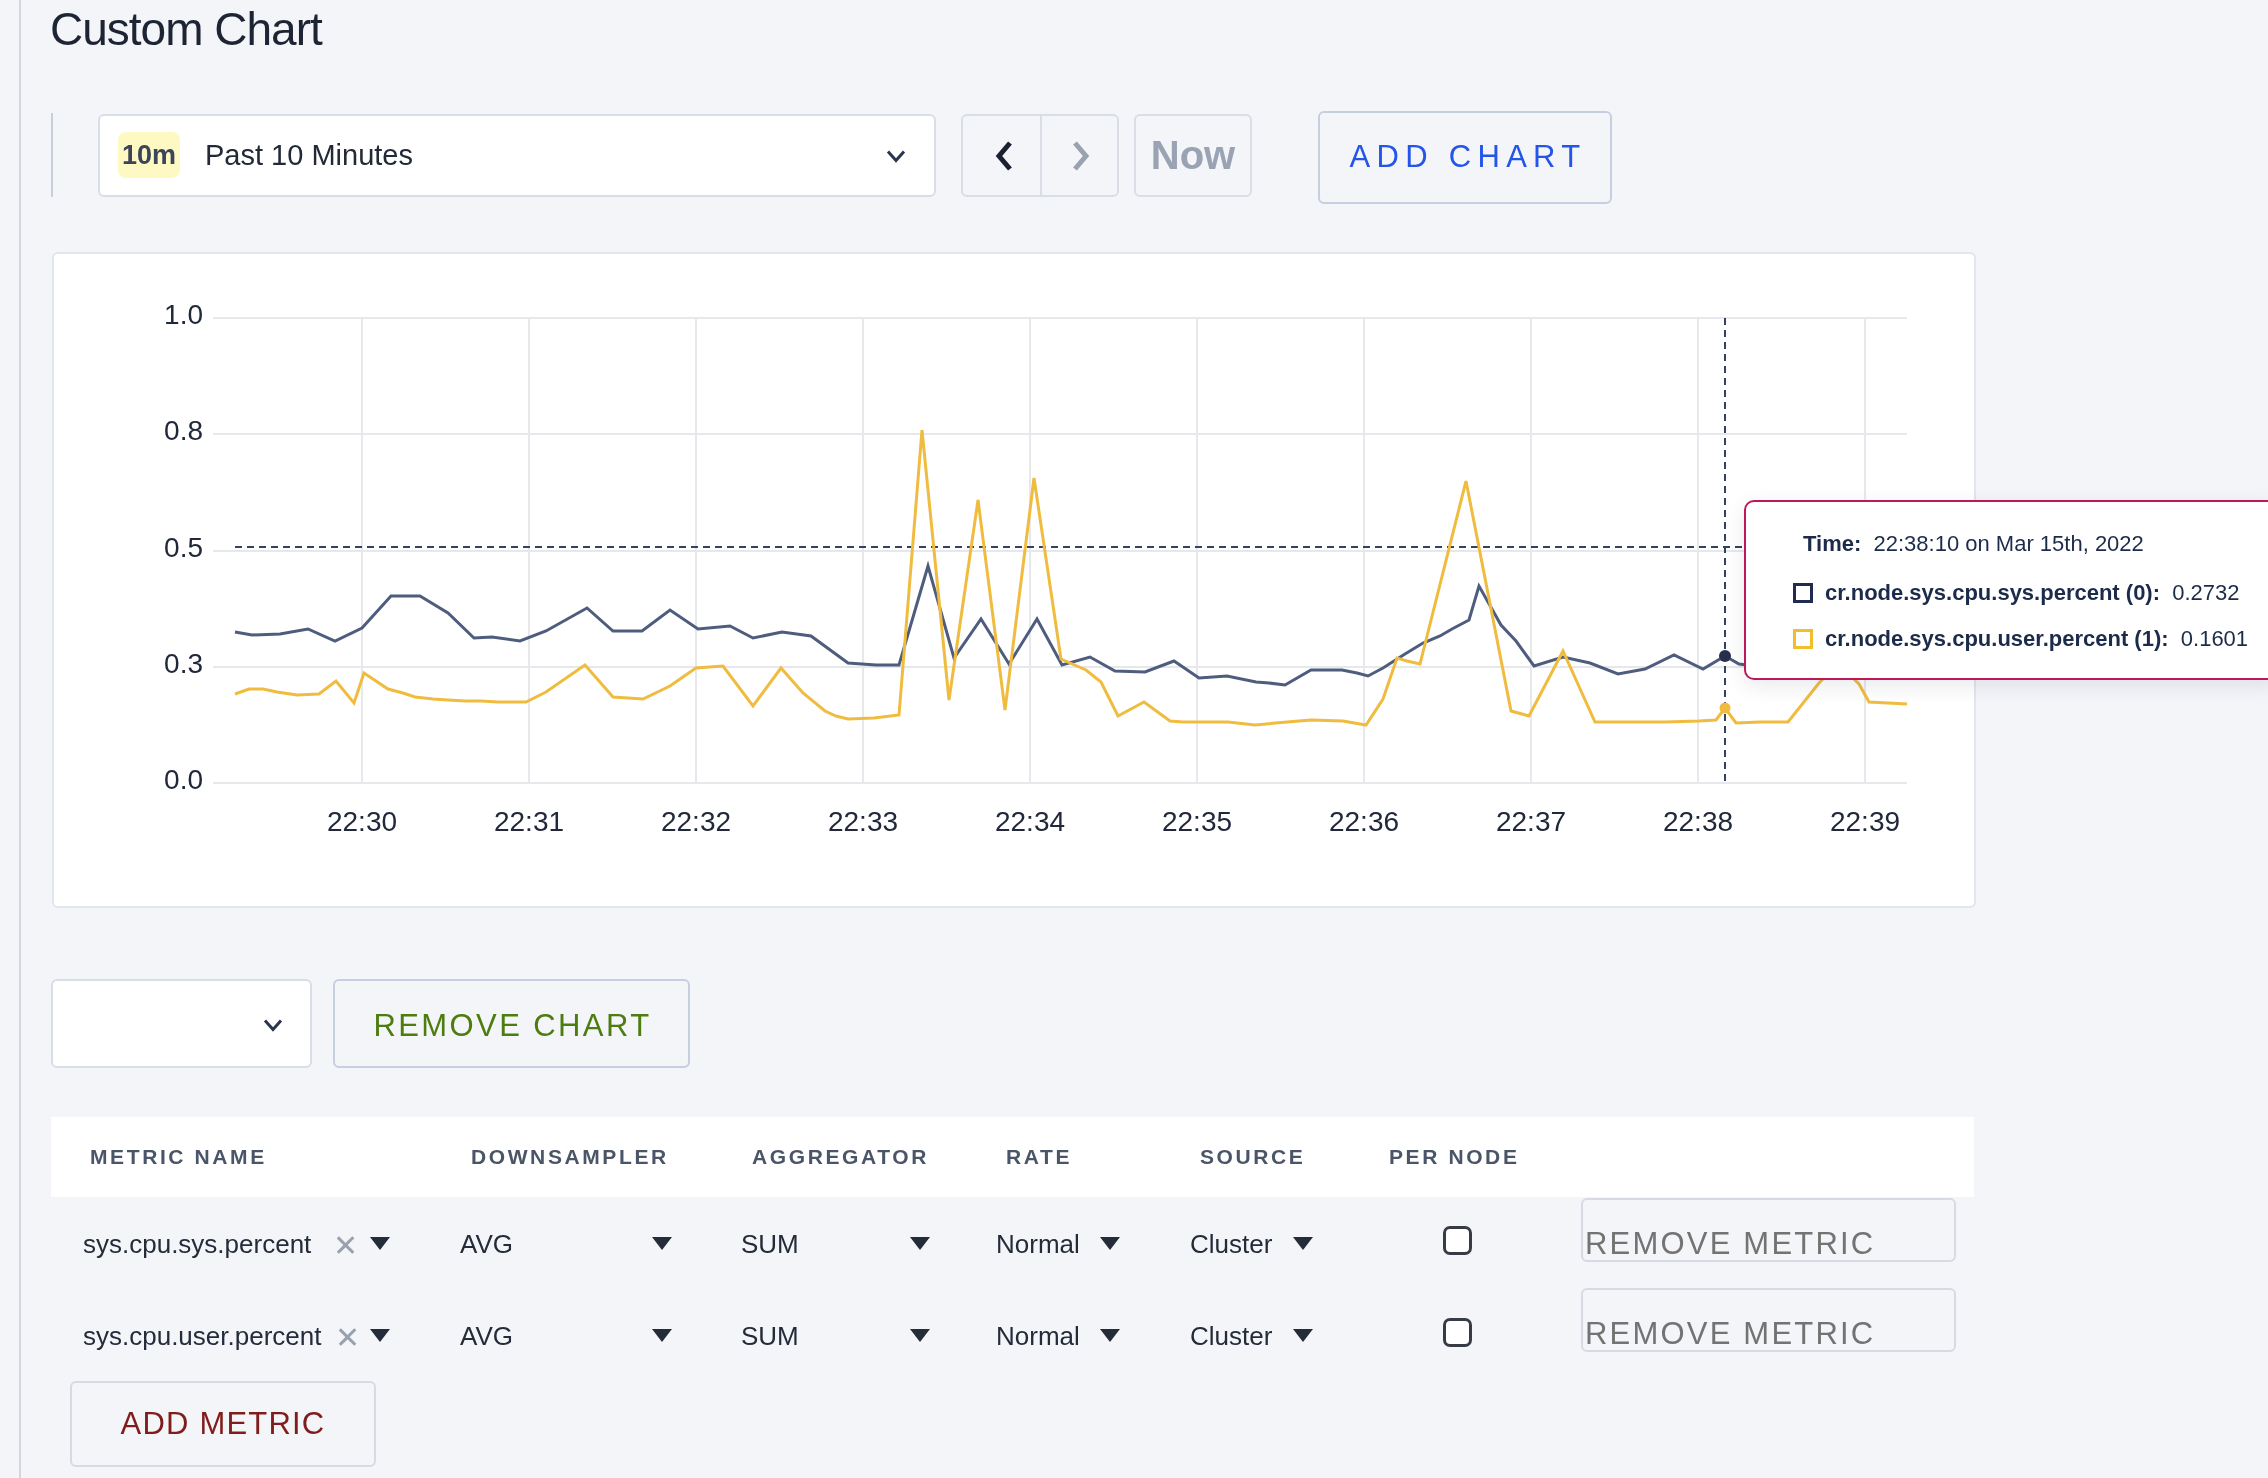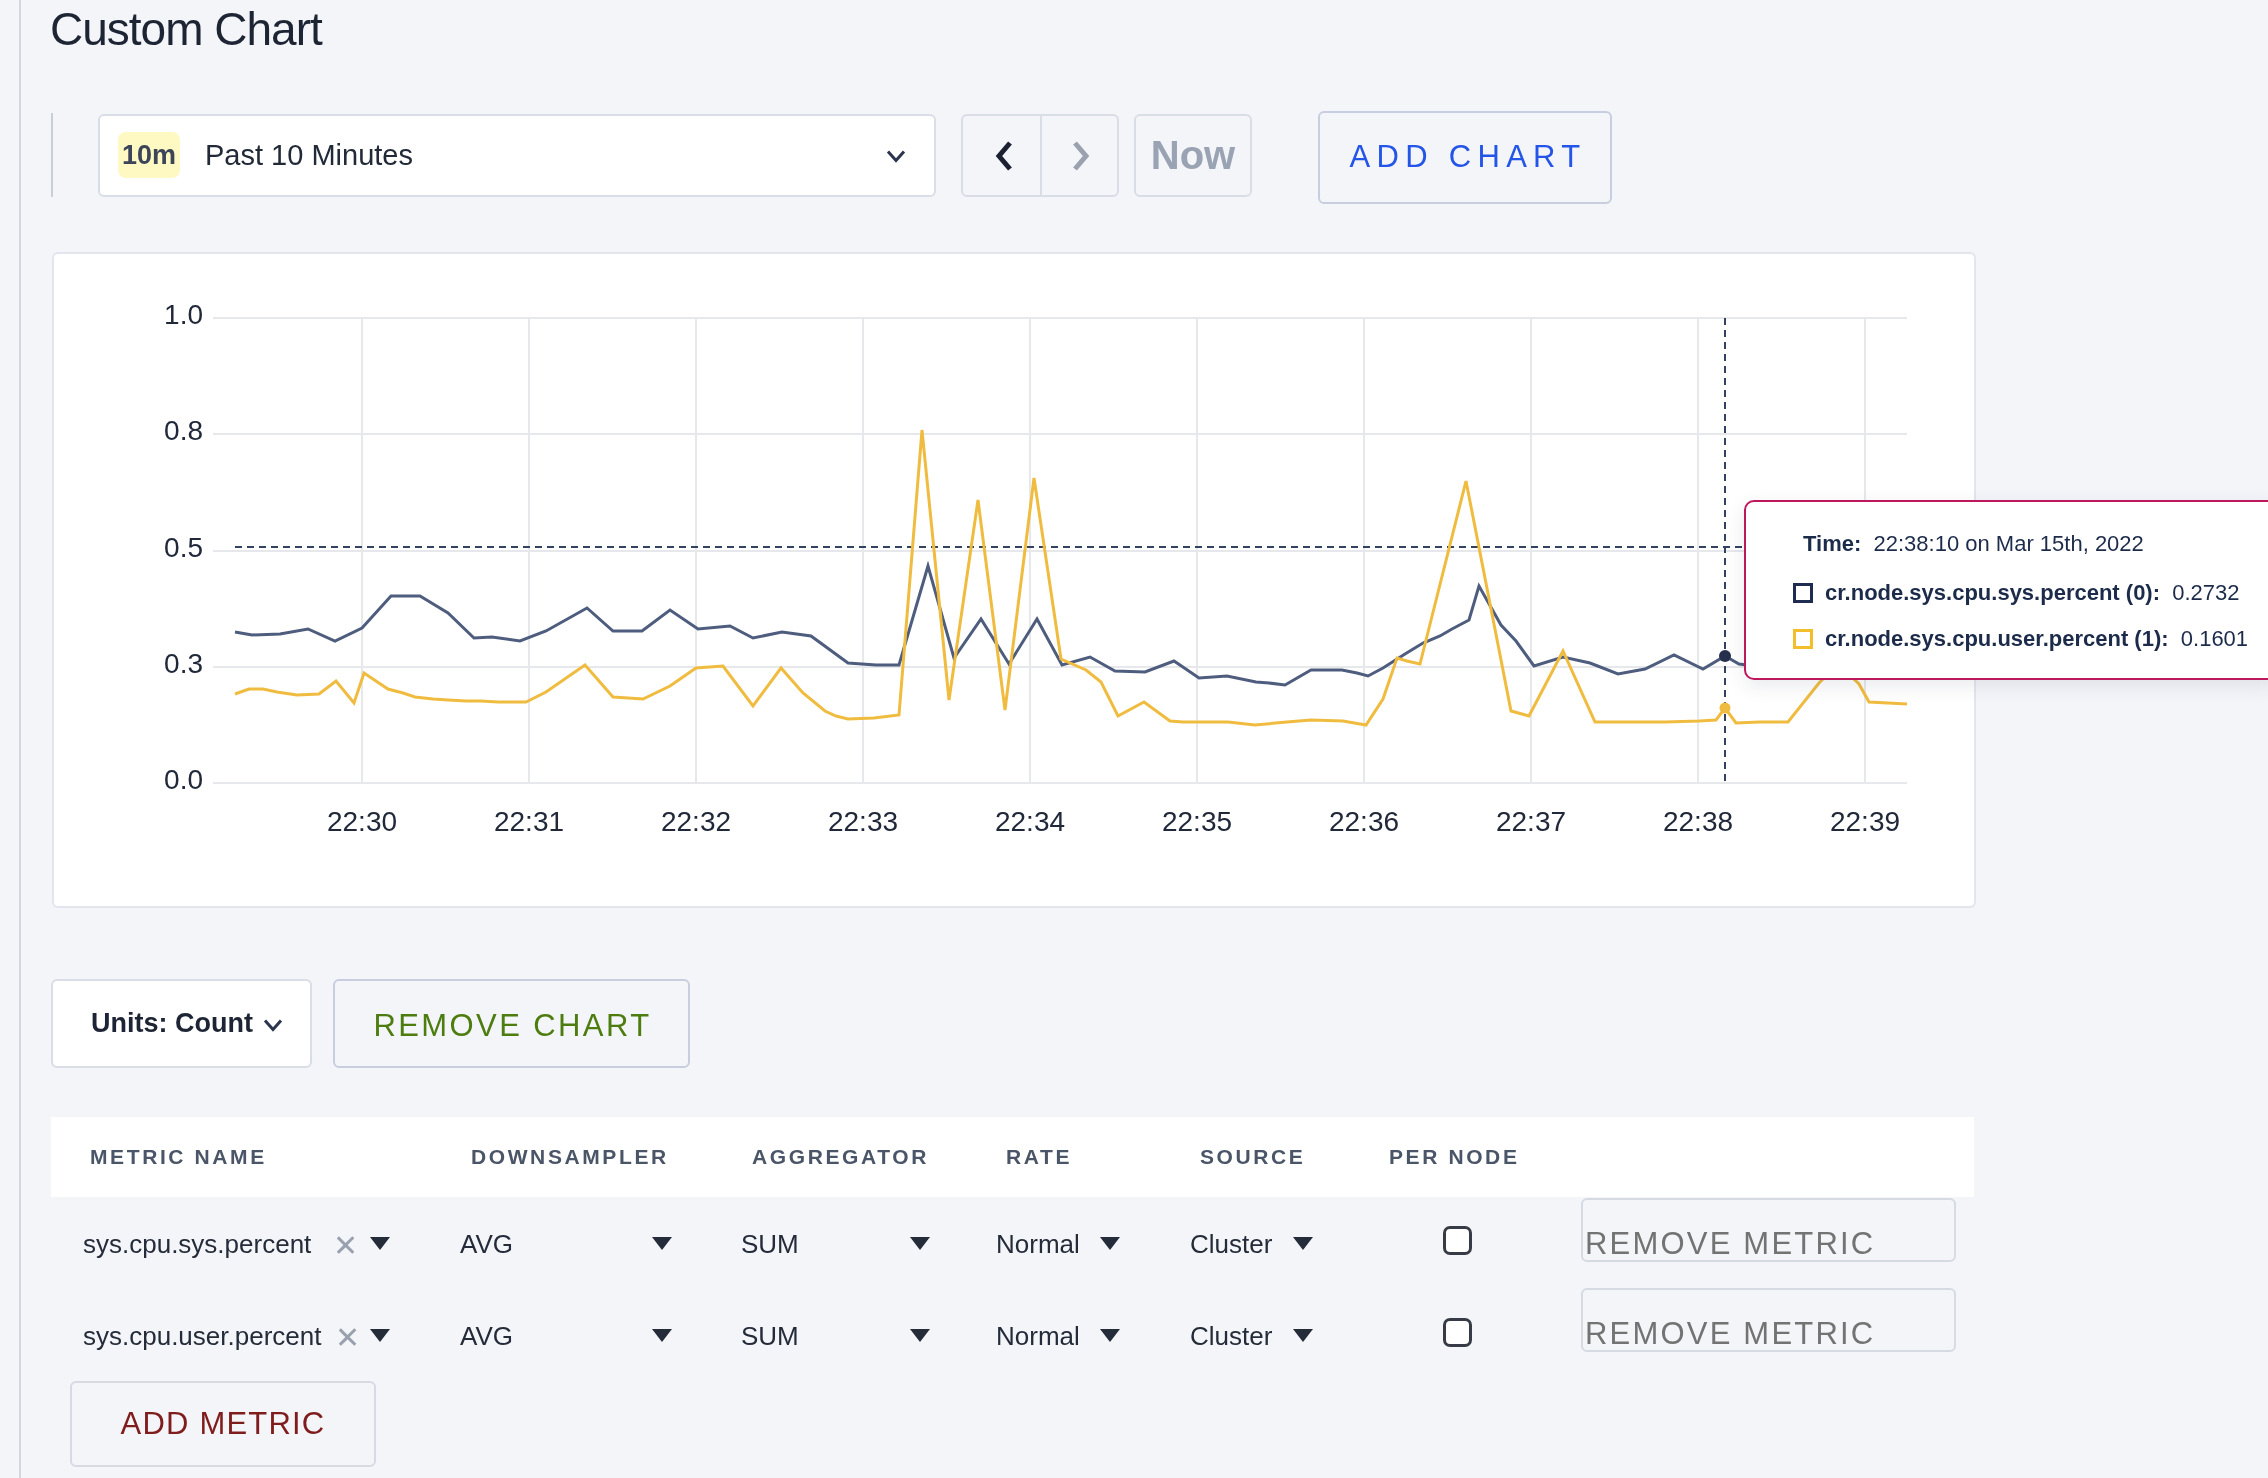--- a/index.html
+++ b/index.html
@@ -99,21 +99,20 @@
   <circle cx="1671" cy="402" r="6" fill="#26304d"></circle>
   <circle cx="1671" cy="454" r="5.5" fill="#f0bc3f"></circle>
 </svg>
 </div>
 <div class="tooltip">
   <div class="tt-time"><b>Time:</b>&nbsp;&nbsp;22:38:10 on Mar 15th, 2022</div>
   <div class="tt-row" style="top:78px"><span class="sq"></span><b>cr.node.sys.cpu.sys.percent (0):</b>&nbsp;&nbsp;0.2732</div>
   <div class="tt-row" style="top:124px"><span class="sq y"></span><b>cr.node.sys.cpu.user.percent (1):</b>&nbsp;&nbsp;0.1601</div>
 </div>
 <div class="unitsbtn">
-  <div style="position:absolute;left:38px;top:0;height:85px;line-height:85px;font-size:27px;font-weight:bold;color:#1d2433">Units: Count</div>
   <svg class="abs" style="right:26px;top:36px" width="22" height="18">
         <path class="chev" d="M3 3.5 L11 12.5 L19 3.5"></path>
       </svg>
 </div>
 <div class="removechart">REMOVE CHART</div>
 <div class="thead">
   <div class="th" style="left:39px">METRIC NAME</div>
   <div class="th" style="left:420px">DOWNSAMPLER</div>
   <div class="th" style="left:701px">AGGREGATOR</div>
   <div class="th" style="left:955px">RATE</div>

